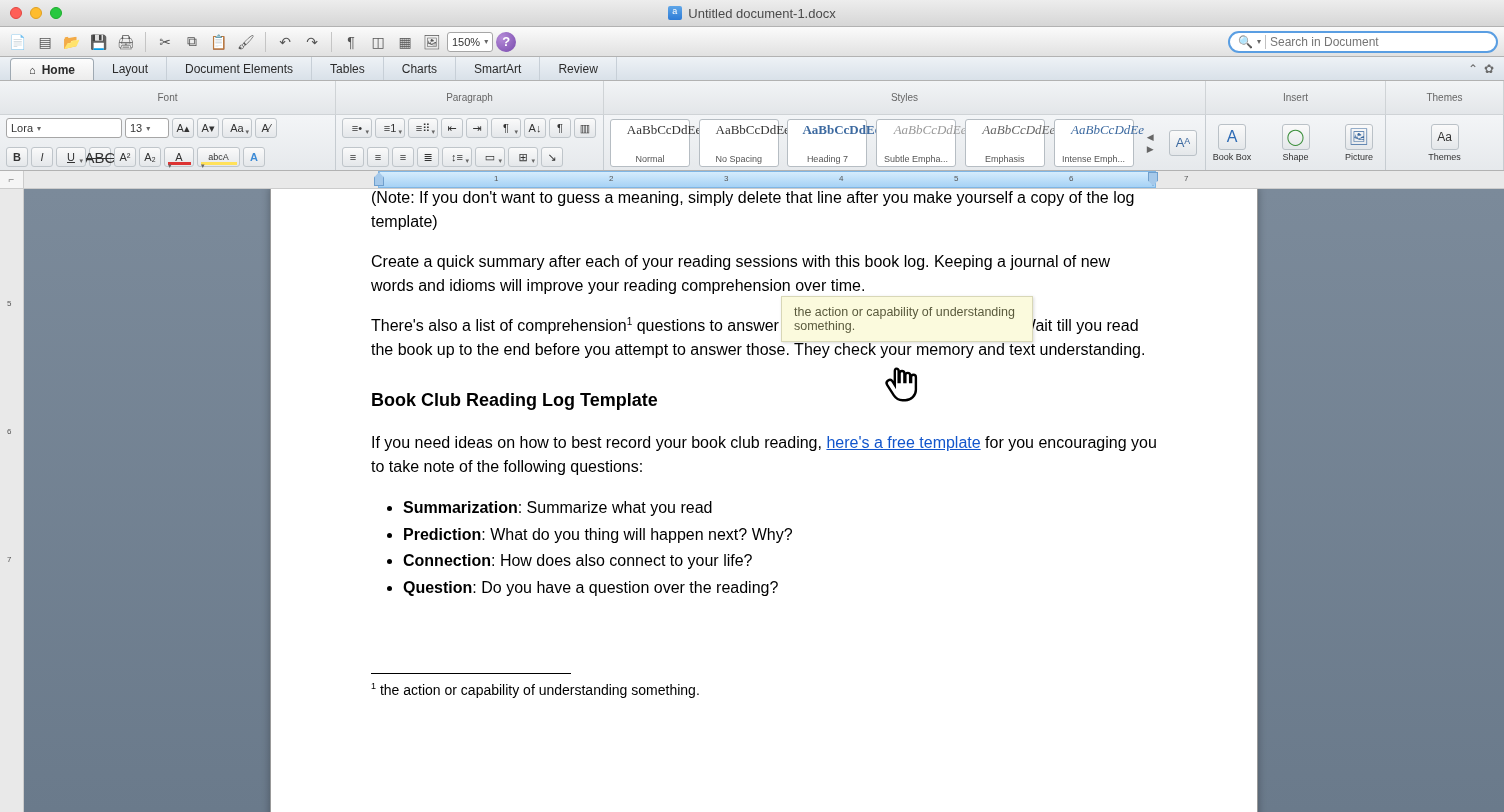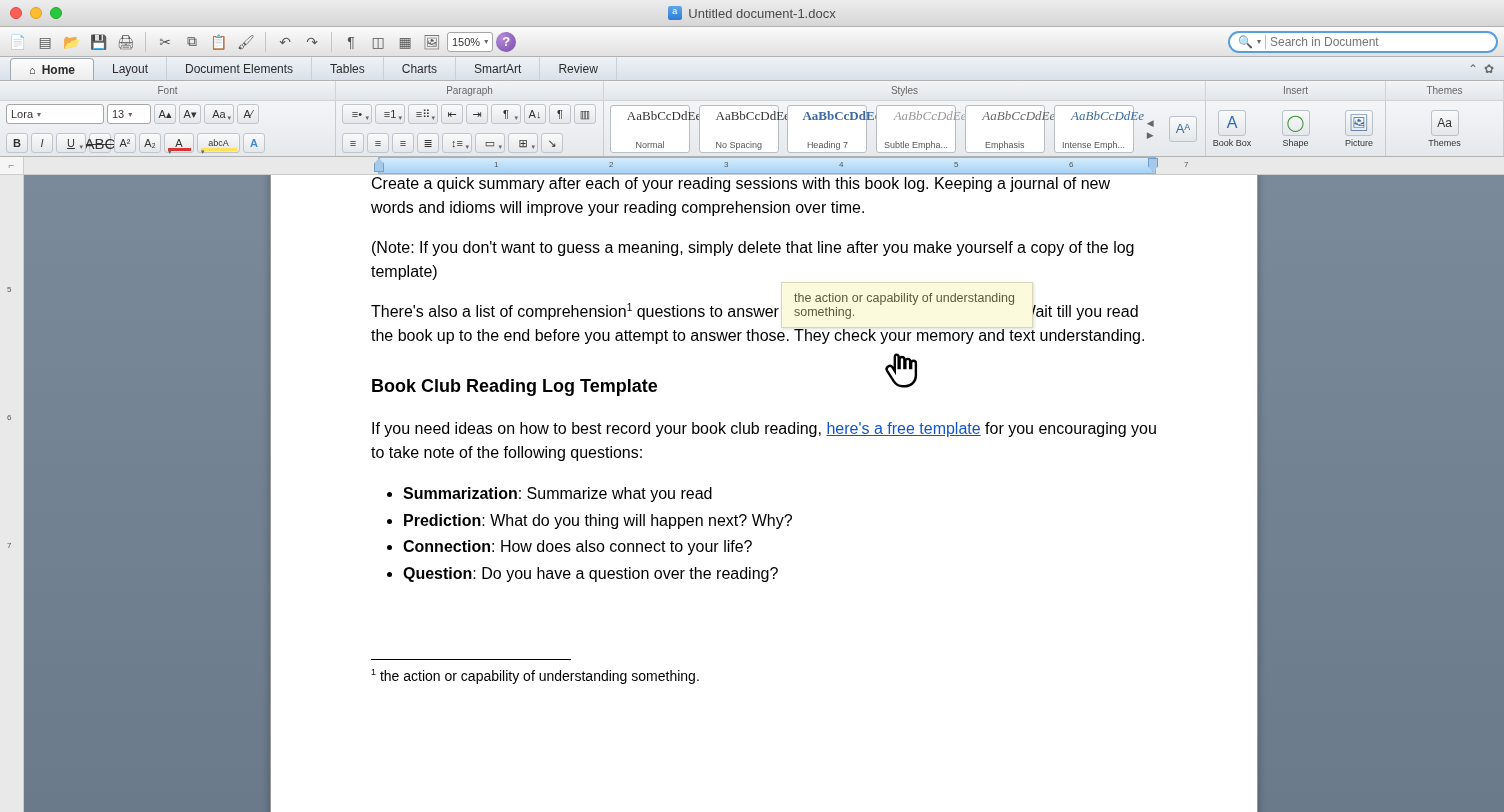--- a/index.html
+++ b/index.html
@@ -34,33 +34,33 @@
 
 
 .ribbon-tabs { height: 24px; background: linear-gradient(#eef2f6,#d9e1e9); border-bottom: 1px solid #b2b2b2; display: flex; align-items: stretch; padding-left: 10px; position: relative;}
 .rtab { padding: 0 18px; display: flex; align-items: center; gap: 6px; font-size: 12px; color: #2b2b2b; cursor: pointer; border-right: 1px solid #c7cfd7; }
 .rtab.active { background: linear-gradient(#fdfdfd,#ececec); border: 1px solid #9fa9b2; border-bottom: none; border-top-left-radius: 4px; border-top-right-radius: 4px; margin-top: 1px; font-weight: bold; position: relative;}
 .rtab .home-ico { font-size: 11px; }
 .rtab-right { margin-left: auto; display: flex; align-items: center; gap: 6px; padding-right: 10px; color: #6a6a6a; }
 .rtab-right span { cursor: pointer; font-size: 12px; }
 
 
-.ribbon-groups { height: 20px; display: flex; background: #eaedef; border-bottom: 1px solid #cfd3d6; font-size: 10px; color: #666; }
+.ribbon-groups { height: 34px; display: flex; background: #eaedef; border-bottom: 1px solid #cfd3d6; font-size: 10px; color: #666; }
 .rgroup-label { display: flex; align-items: center; justify-content: center; border-right: 1px solid #cfd3d6; background: linear-gradient(#f2f4f6,#e3e6e9); }
 .rg-font { width: 336px; } .rg-para { width: 268px; } .rg-styles { width: 602px; } .rg-insert { width: 180px; } .rg-themes { flex: 1; }
 
 
 .ribbon-body { height: 56px; display: flex; background: linear-gradient(#f3f5f7,#e6e9ec); border-bottom: 1px solid #b2b2b2; }
 .rpanel { border-right: 1px solid #c6ccd1; padding: 3px 6px; display: flex; flex-direction: column; justify-content: space-between; }
 .rp-font { width: 336px; } .rp-para { width: 268px; } .rp-styles { width: 602px; } .rp-insert { width: 180px; } .rp-themes { flex: 1; }
 
 .rrow { display: flex; gap: 3px; align-items: center; }
 .sel { height: 20px; border: 1px solid #a6a6a6; background: #fff; border-radius: 3px; padding: 0 4px; font-size: 11px; display: flex; align-items: center; gap: 4px;}
 .sel::after { content: "▾"; font-size: 8px; color: #666; }
-.sel.font { width: 98px; } .sel.size { width: 44px; }
+.sel.font { width: 116px; } .sel.size { width: 44px; }
 .mini { width: 22px; height: 20px; border: 1px solid #bfc5ca; background: linear-gradient(#fafafa,#e4e7ea); border-radius: 3px; display: flex; align-items: center; justify-content: center; font-size: 11px; color: #333; cursor: pointer; }
 .mini.withdrop { width: 30px; position: relative; }
 .mini.withdrop::after { content: "▾"; font-size: 7px; position: absolute; right: 2px; bottom: 1px; color: #666;}
 
 .style-box { width: 80px; height: 48px; border: 1px solid #b6bdc3; background: #fff; border-radius: 3px; display: flex; flex-direction: column; align-items: center; justify-content: space-between; padding: 2px 0; cursor: pointer; font-size: 9px; color: #555;}
 .style-box .preview { font-size: 13px; color: #333; font-family: Georgia, serif; margin-left: 28px; }
 .style-box.h7 .preview { color: #3d6aa0; font-weight: bold; }
 .style-box.subtle .preview { color: #999; font-style: italic; }
 .style-box.emph .preview { color: #666; font-style: italic; }
 .style-box.intense .preview { color: #3d6aa0; font-style: italic; }
@@ -296,22 +296,22 @@
 </div>
 
 <div class="doc-area">
   <div class="vruler">
     <div class="vt" style="top:110px">5</div>
     <div class="vt" style="top:238px">6</div>
     <div class="vt" style="top:366px">7</div>
   </div>
   <div class="page-scroll">
     <div class="page">
+      <p>(Note: If you don't want to guess a meaning, simply delete that line after you make yourself a copy of the log template)</p>
       <p>Create a quick summary after each of your reading sessions with this book log. Keeping a journal of new words and idioms will improve your reading comprehension over time.</p>
-      <p>(Note: If you don't want to guess a meaning, simply delete that line after you make yourself a copy of the log template)</p>
       <p><span>There's also a list of comprehension</span><span class="sup">1</span><span> questions to answer after you are done with the book. Wait till you read the book up to the end before you attempt to answer those. They check your memory and text understanding.</span></p>
       <h3>Book Club Reading Log Template</h3>
       <p><span>If you need ideas on how to best record your book club reading, </span><a href="#">here's a free template</a><span> for you encouraging you to take note of the following questions:</span></p>
       <ul>
         <li><b>Summarization</b><span>: Summarize what you read</span></li>
         <li><b>Prediction</b><span>: What do you thing will happen next? Why?</span></li>
         <li><b>Connection</b><span>: How does also connect to your life?</span></li>
         <li><b>Question</b><span>: Do you have a question over the reading?</span></li>
       </ul>
       <hr class="fn-rule">

